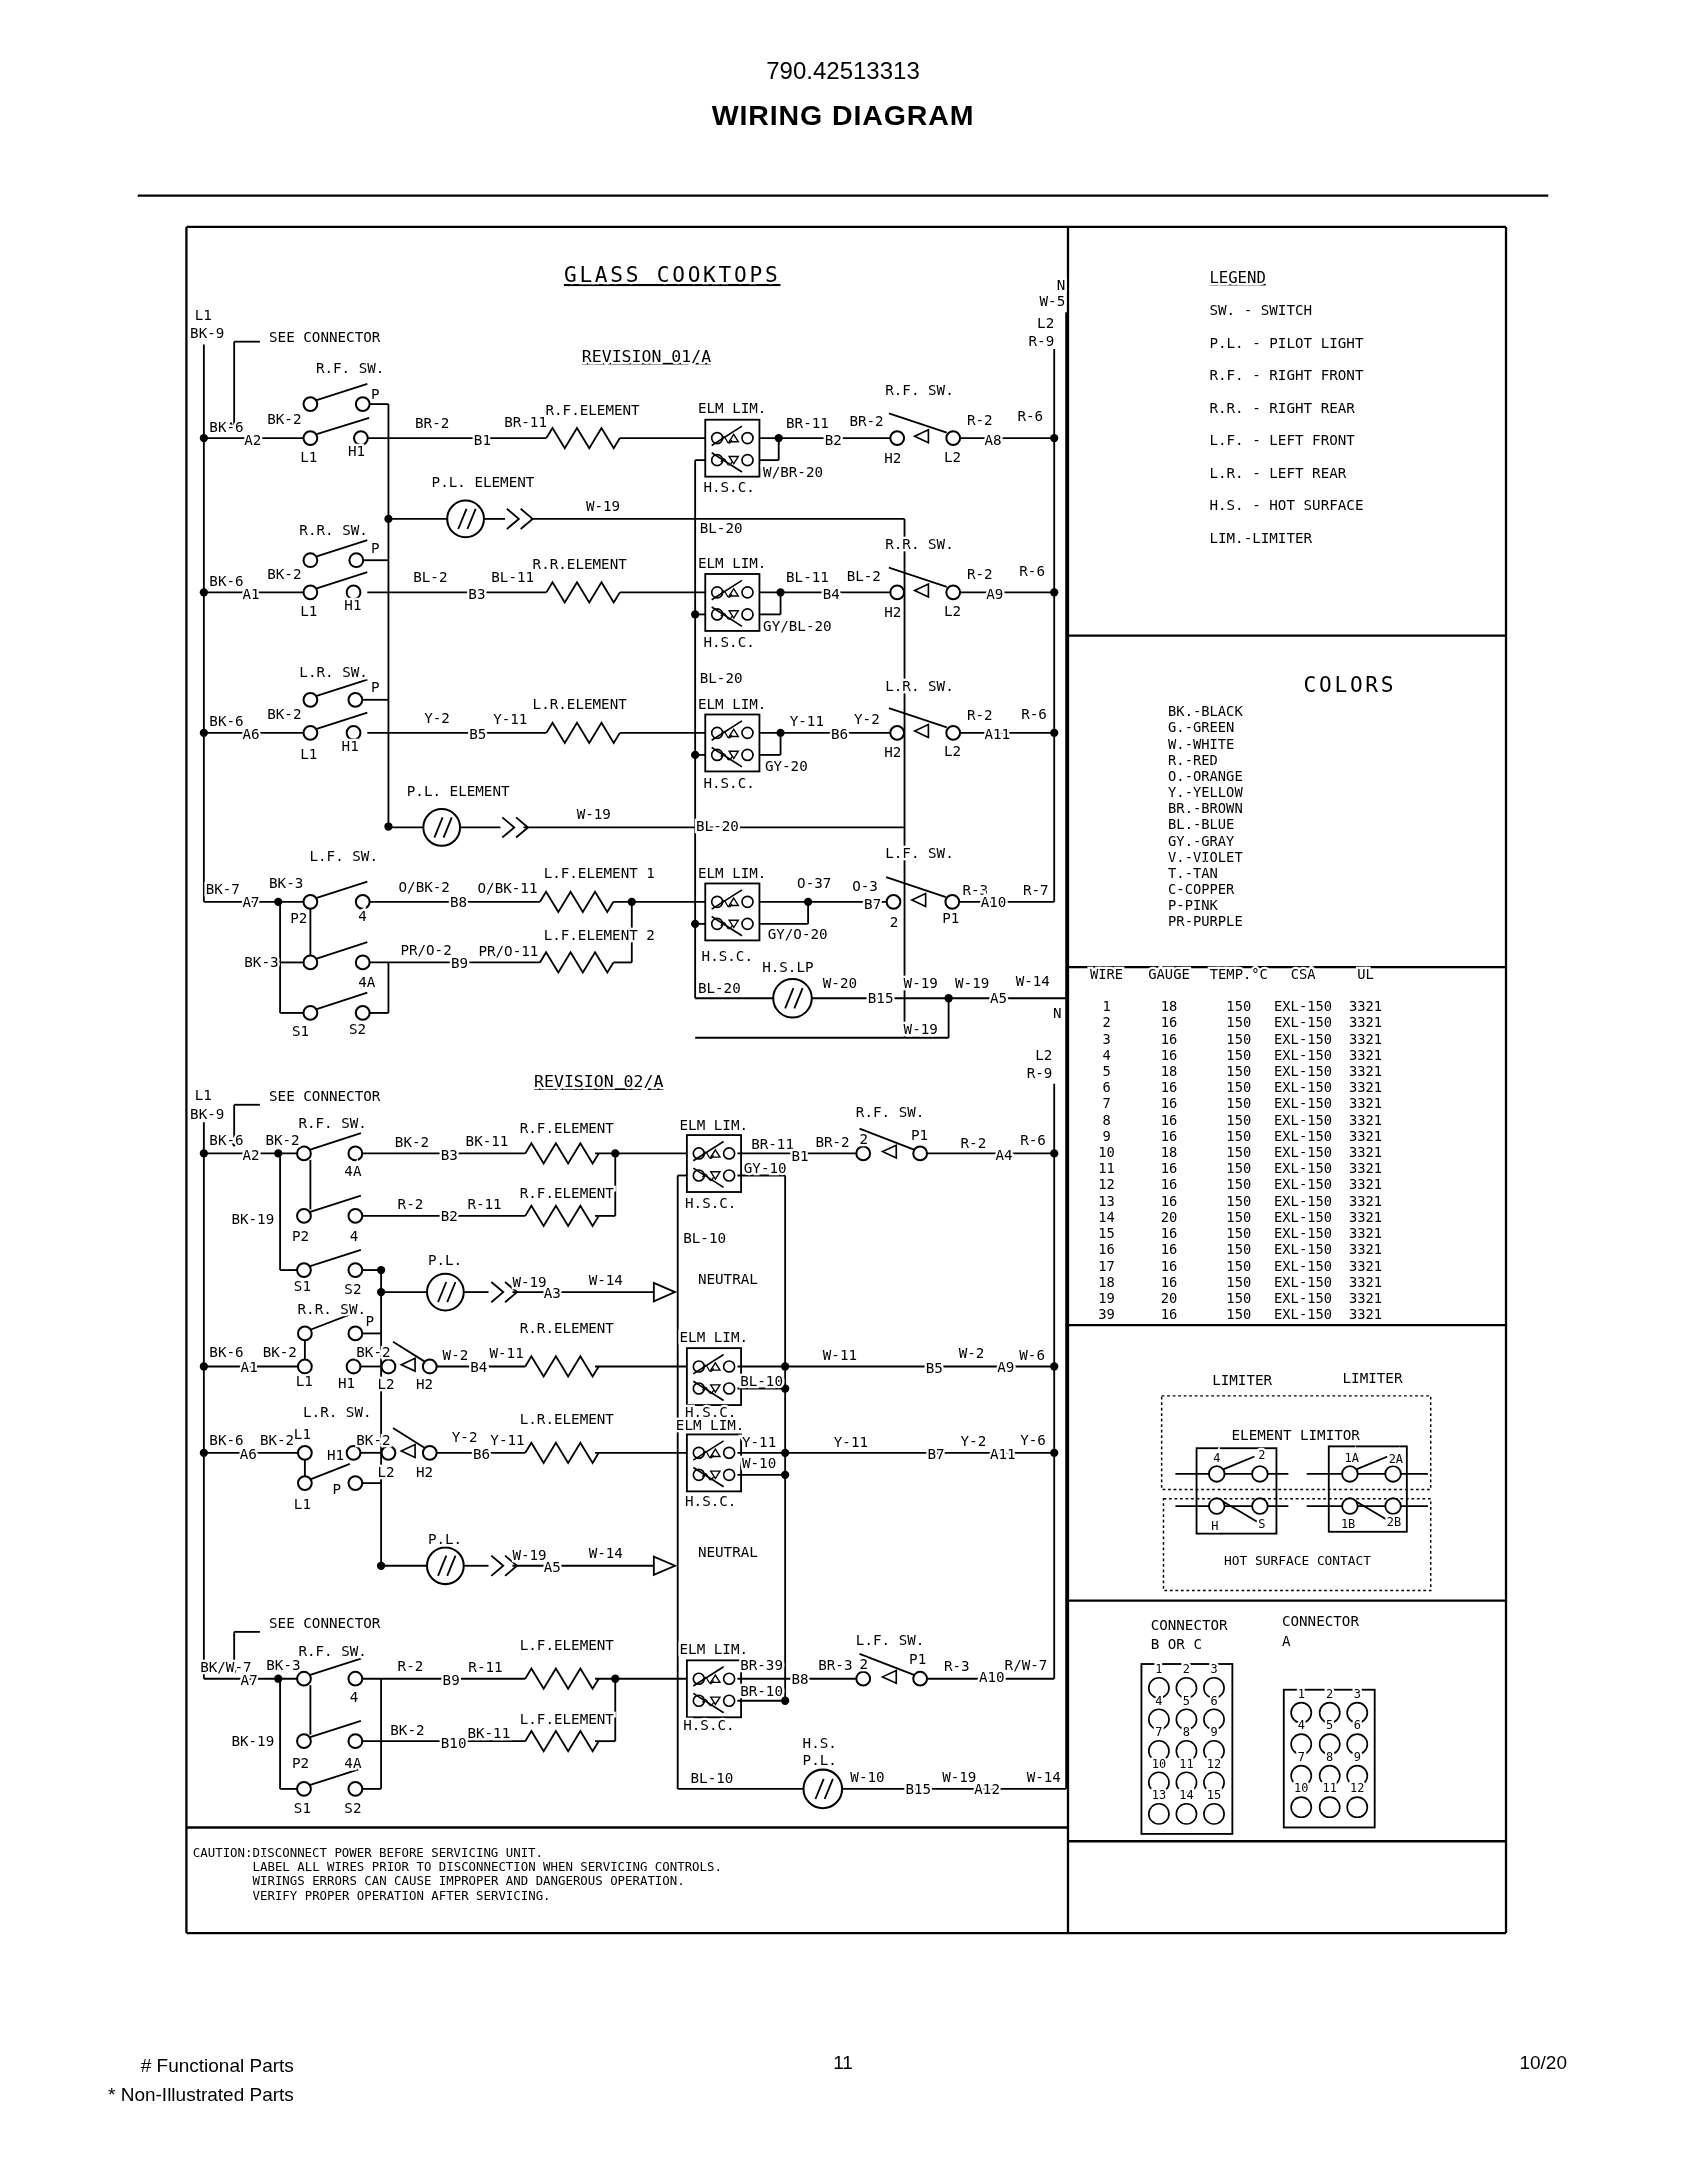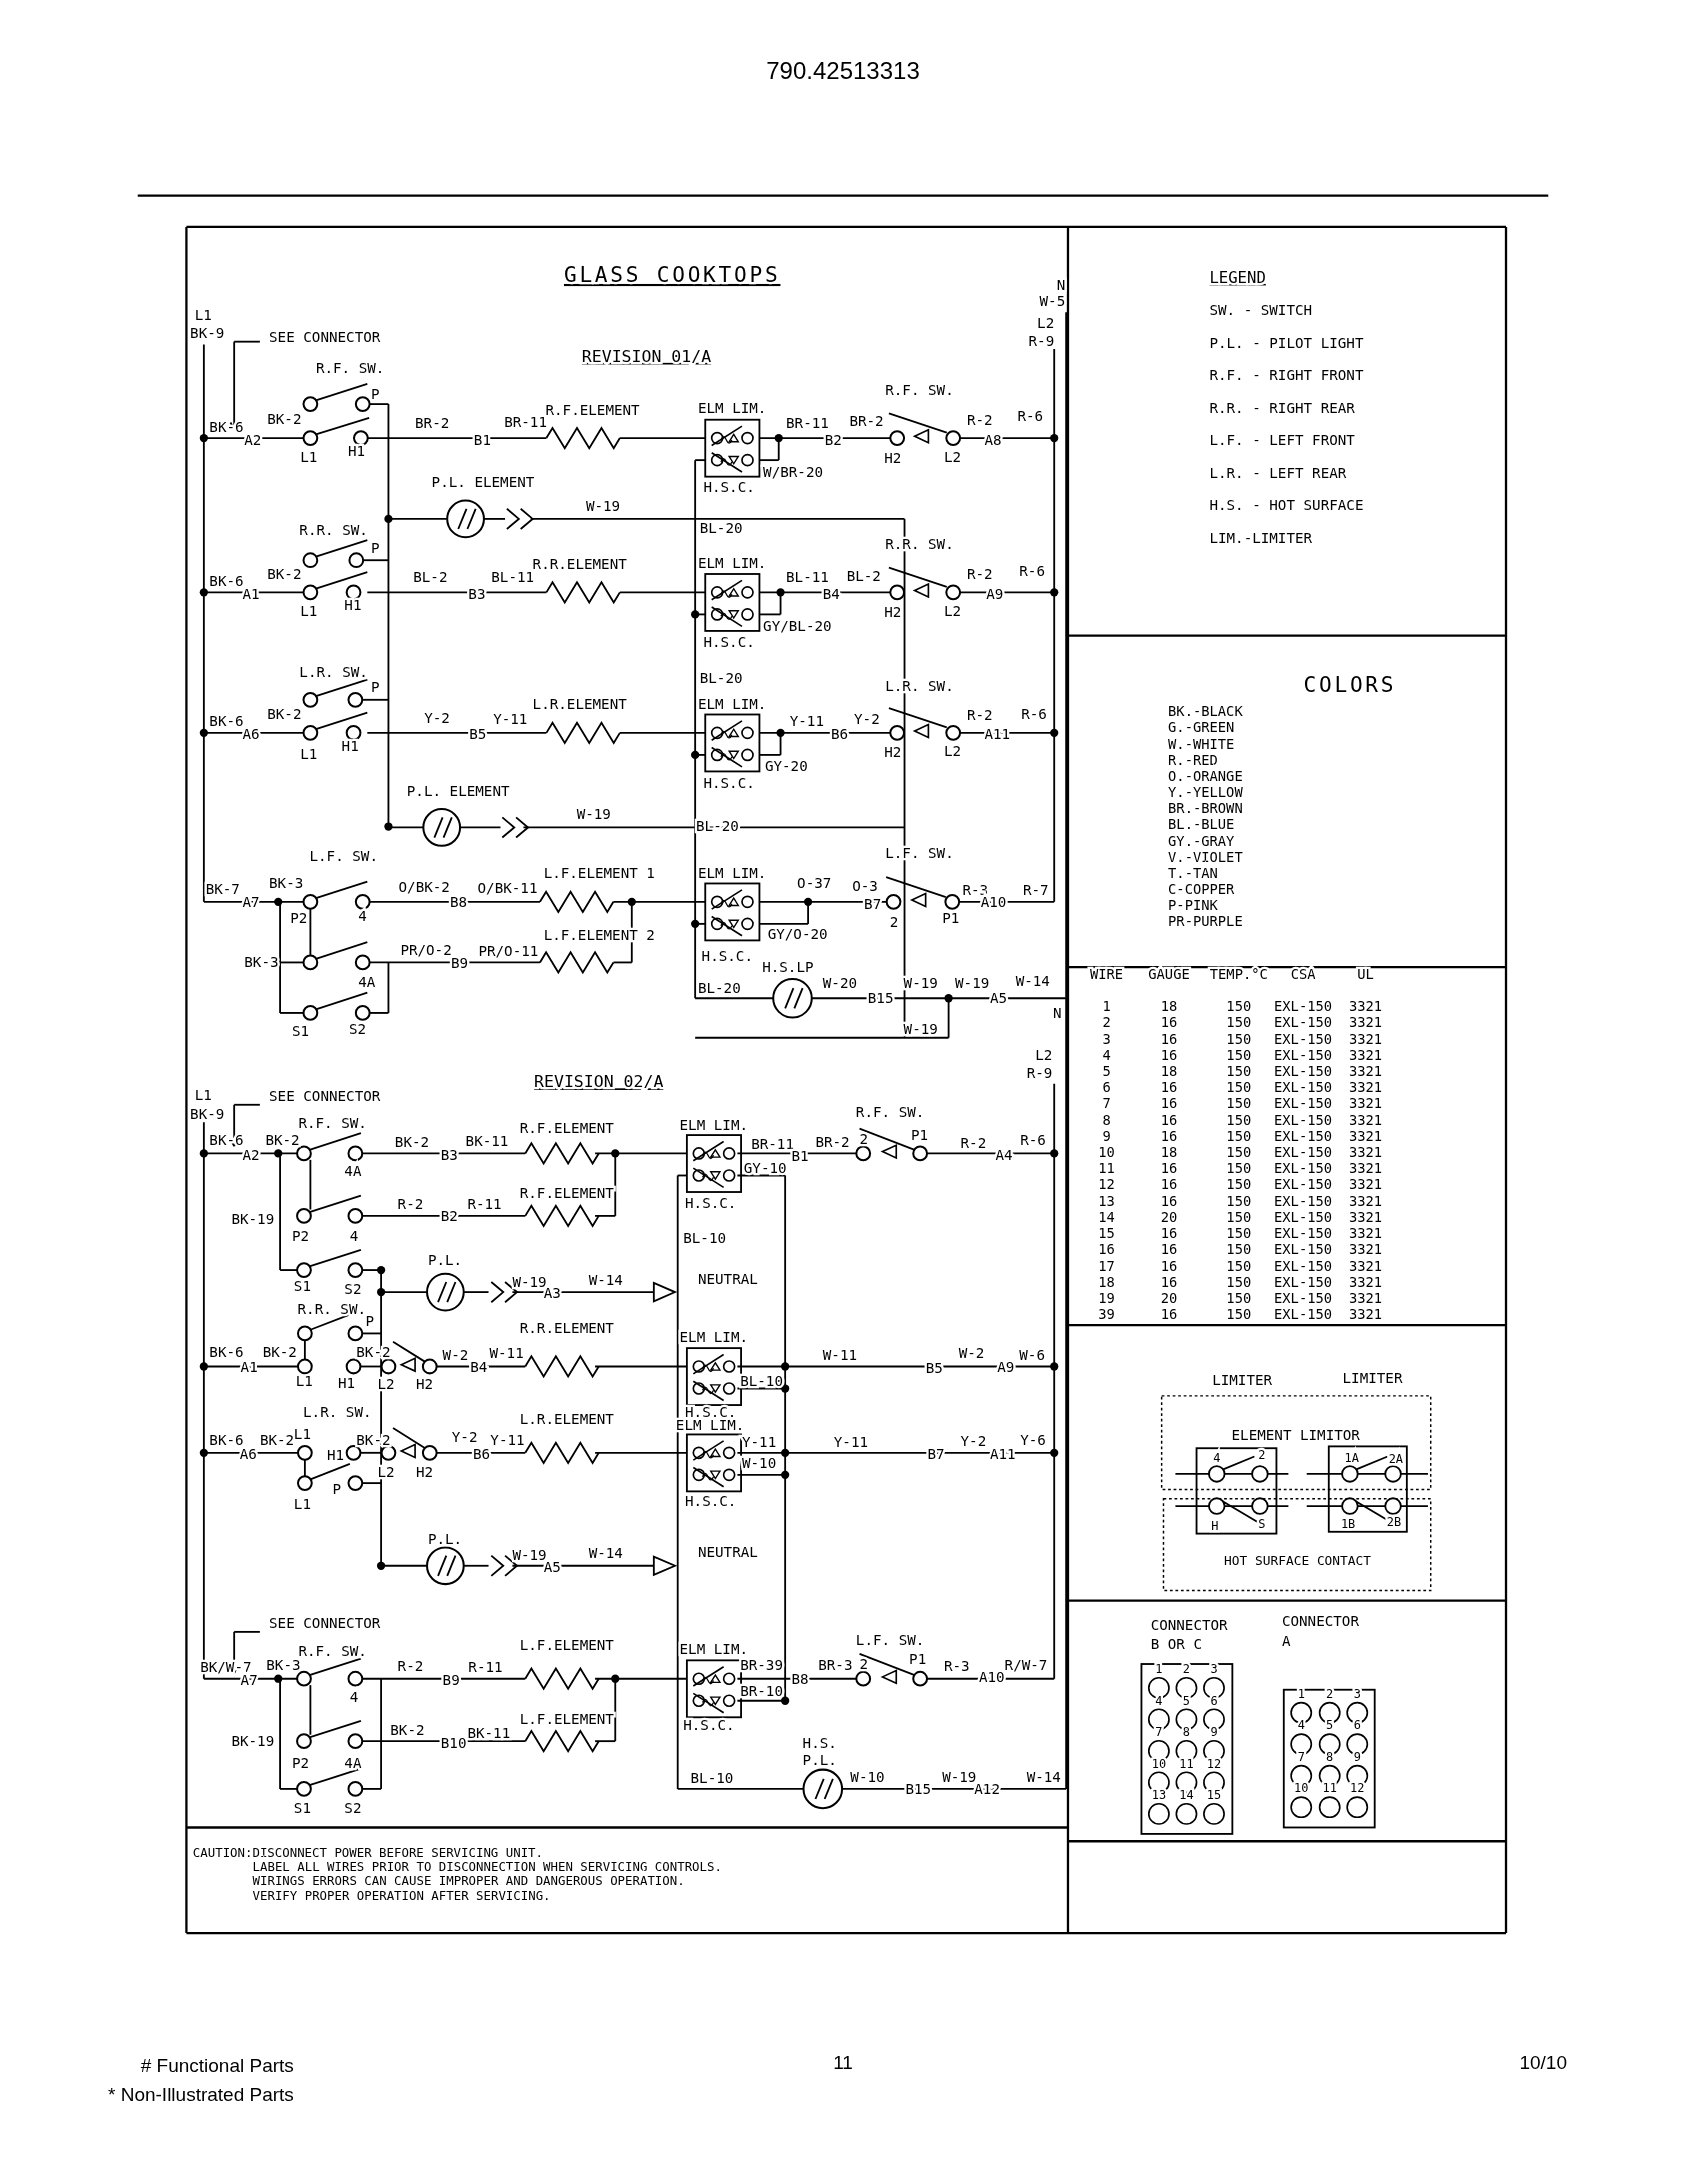--- a/index.html
+++ b/index.html
@@ -14,20 +14,21 @@
   #ftr-left{left:108px;top:2052px;line-height:28.5px;}
   #ftr-page{left:0;width:1686px;top:2052px;text-align:center;}
   #ftr-date{right:162px;top:2052px;}
   text{fill:#000;}
 </style>
 </head>
 <body>
 <div class="page">
 
 <div class="hdr" id="part-number">790.42513313</div>
+<div class="hdr" id="page-title">WIRING DIAGRAM</div>
 
 <svg id="schem" width="1686" height="2182" viewBox="0 0 1836 2376" xmlns="http://www.w3.org/2000/svg">
       <line x1="150" y1="213" x2="1686" y2="213" stroke="#000" stroke-width="2.5"></line>
       <line x1="203" y1="247" x2="1640" y2="247" stroke="#000" stroke-width="2.5"></line>
       <line x1="203" y1="2105" x2="1640" y2="2105" stroke="#000" stroke-width="2.5"></line>
       <line x1="203" y1="247" x2="203" y2="2105" stroke="#000" stroke-width="2.5"></line>
       <line x1="1640" y1="247" x2="1640" y2="2105" stroke="#000" stroke-width="2.5"></line>
       <line x1="1163" y1="247" x2="1163" y2="2105" stroke="#000" stroke-width="2.5"></line>
       <line x1="1163" y1="692" x2="1640" y2="692" stroke="#000" stroke-width="2.5"></line>
       <line x1="1163" y1="1053" x2="1640" y2="1053" stroke="#000" stroke-width="2.5"></line>
@@ -897,16 +898,16 @@
       <text x="1448" y="1951.9" font-size="13" text-anchor="middle" font-family="&quot;DejaVu Sans Mono&quot;,monospace" style="paint-order:stroke;stroke:#fff;stroke-width:5;">11</text>
       <circle cx="1478" cy="1967.9" r="11" fill="#fff" stroke="#000" stroke-width="1.8"></circle>
       <text x="1478" y="1951.9" font-size="13" text-anchor="middle" font-family="&quot;DejaVu Sans Mono&quot;,monospace" style="paint-order:stroke;stroke:#fff;stroke-width:5;">12</text>
     </svg>
 
 <div class="ftr" id="ftr-left">
   <div># Functional Parts</div>
   <div>* Non-Illustrated Parts</div>
 </div>
 <div class="ftr" id="ftr-page">11</div>
-<div class="ftr" id="ftr-date">10/10</div>
+<div class="ftr" id="ftr-date">10/20</div>
 
 </div>
 
 
 </body></html>

